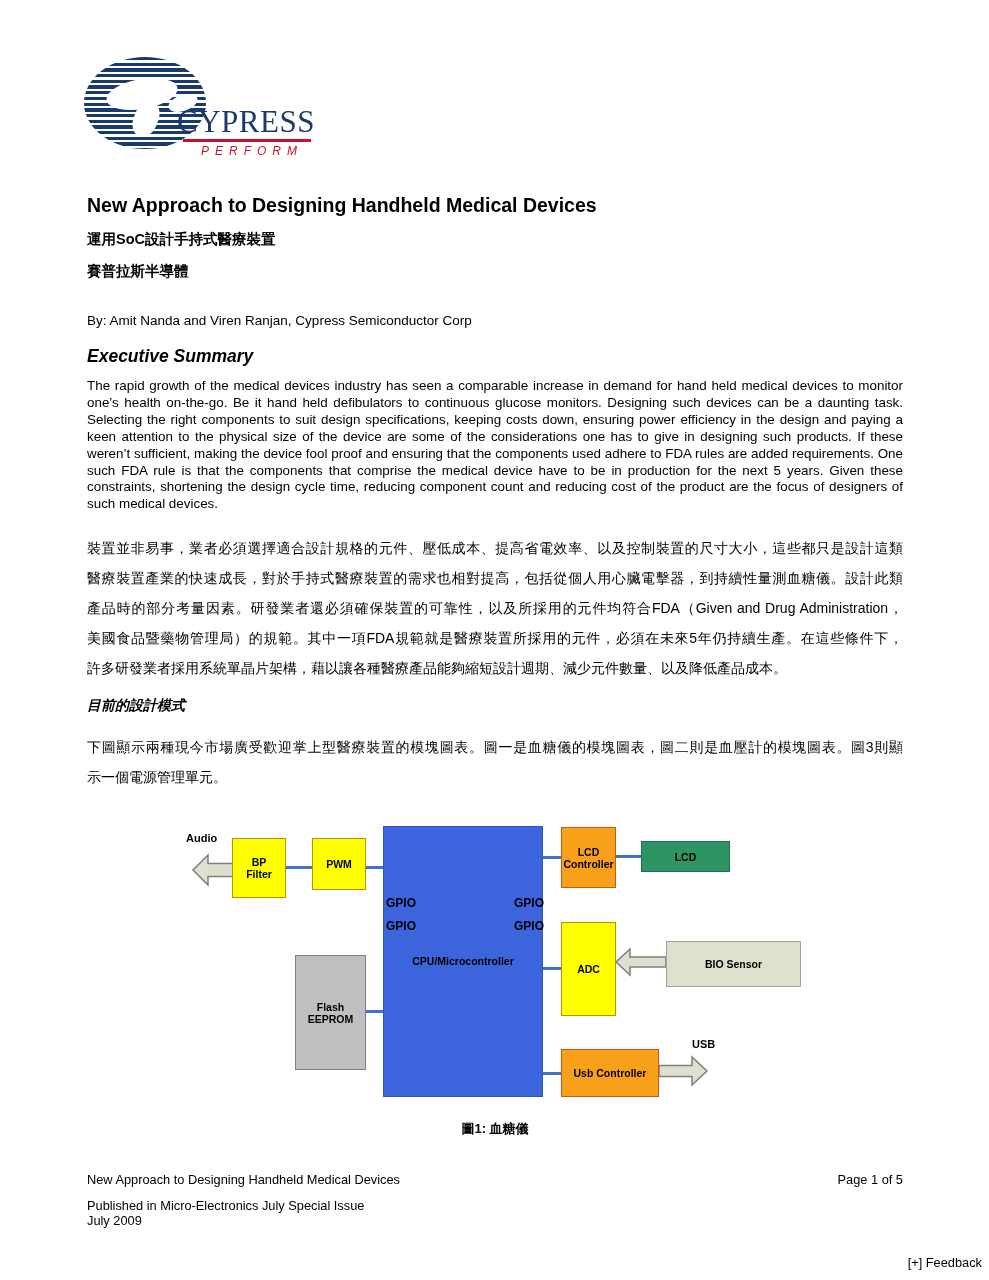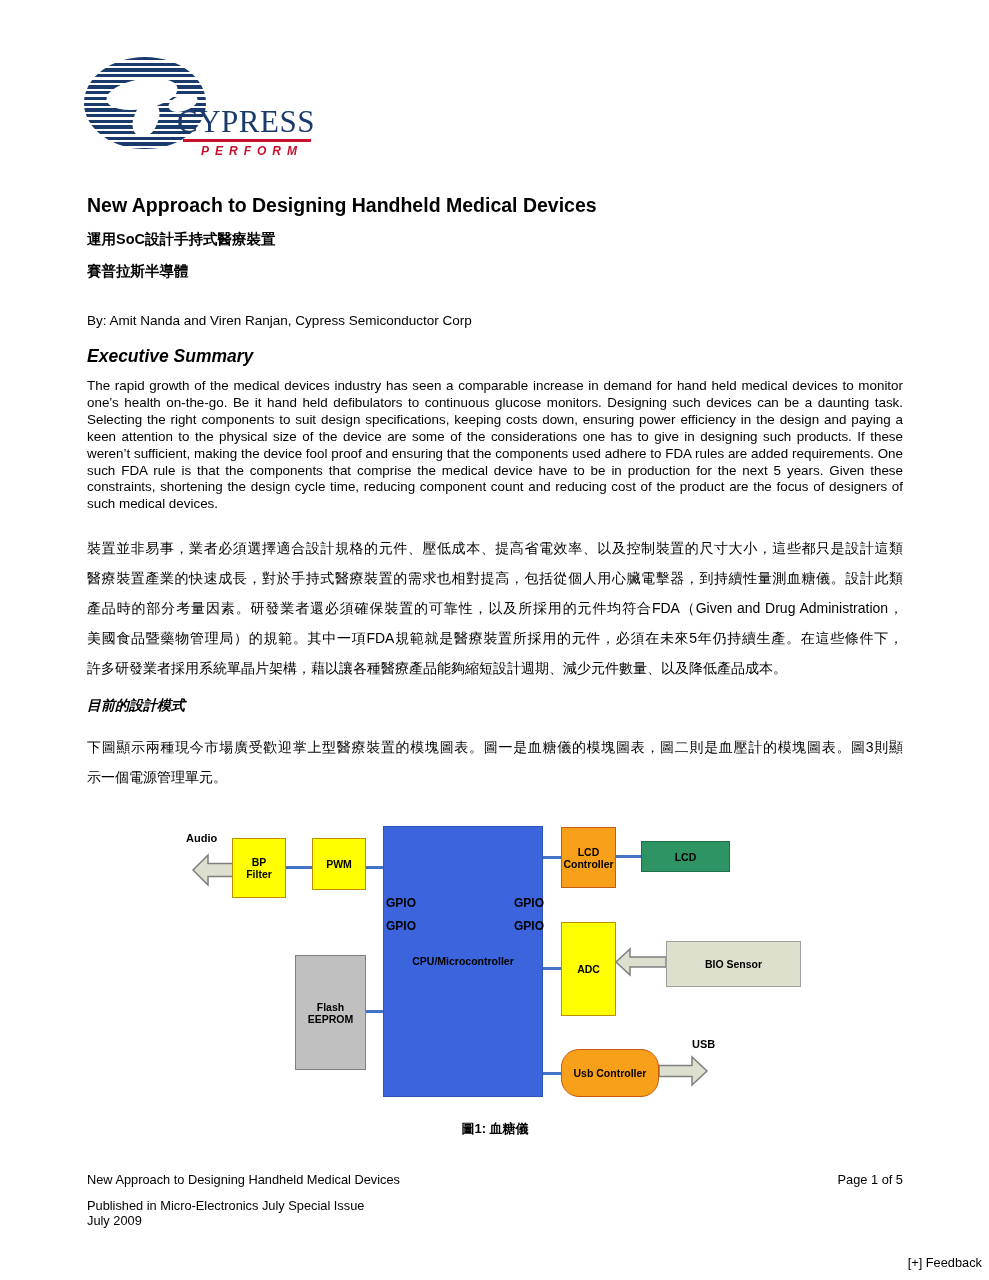--- a/index.html
+++ b/index.html
@@ -24,21 +24,21 @@
   .globe .land3 { position:absolute; left:84px; top:38px; width:30px; height:16px;
     background:#fff; border-radius:50%; transform:rotate(-18deg); }
   .brand {
     position:absolute; left:177px; top:104px; width:140px;
     font-family:"Liberation Serif","DejaVu Serif",serif;
     font-size:31px; color:#1A3A6B; letter-spacing:0.5px;
   }
   .brand-rule { position:absolute; left:183px; top:139px; width:128px; height:2.5px; background:#C8102E; }
   .tagline {
     position:absolute; left:201px; top:144px; font-size:12px; font-style:italic;
-    font-weight:bold; letter-spacing:6px; color:#C8102E;
+    font-weight:normal; letter-spacing:6px; color:#C8102E;
   }
 
   
   .title { position:absolute; left:87px; top:194px; width:815px; font-size:19.5px; font-weight:bold; }
   .subtitle-cn { position:absolute; left:87px; top:230px; width:815px; font-size:14.5px; font-weight:bold; }
   .company-cn { position:absolute; left:87px; top:262px; width:815px; font-size:14.5px; font-weight:bold; }
   .byline { position:absolute; left:87px; top:313px; width:815px; font-size:13.5px; }
   .exec-heading { position:absolute; left:87px; top:346px; font-size:17.5px; font-weight:bold; font-style:italic; }
   .exec-body {
     position:absolute; left:87px; top:378px; width:816px; font-size:13.4px;
@@ -68,21 +68,21 @@
   .gpio { position:absolute; font-size:12px; font-weight:bold; color:#000; }
   .gpio.l1 { left:206px; top:76px; }
   .gpio.l2 { left:206px; top:99px; }
   .gpio.r1 { left:334px; top:76px; }
   .gpio.r2 { left:334px; top:99px; }
   .lcd-ctl { left:381px; top:7px;   width:55px; height:61px; }
   .lcd     { left:461px; top:21px;  width:89px; height:31px; }
   .adc     { left:381px; top:102px; width:55px; height:94px; }
   .bio     { left:486px; top:121px; width:135px; height:46px; }
   .flash   { left:115px; top:135px; width:71px; height:115px; }
-  .usb-ctl { left:381px; top:229px; width:98px; height:48px;border-radius:18px; }
+  .usb-ctl { left:381px; top:229px; width:98px; height:48px; }
   .wire { position:absolute; height:3px; background:#4472C4; }
   .w-bp-pwm   { left:106px; top:46px; width:26px; }
   .w-pwm-cpu  { left:186px; top:46px; width:17px; }
   .w-cpu-lcdc { left:363px; top:36px; width:18px; }
   .w-lcdc-lcd { left:436px; top:35px; width:25px; }
   .w-cpu-adc  { left:363px; top:147px; width:18px; }
   .w-flash-cpu{ left:186px; top:190px; width:17px; }
   .w-cpu-usb  { left:363px; top:252px; width:18px; }
   .dlabel { position:absolute; font-size:11px; font-weight:bold; }
   .audio-label { left:6px; top:12px; }

